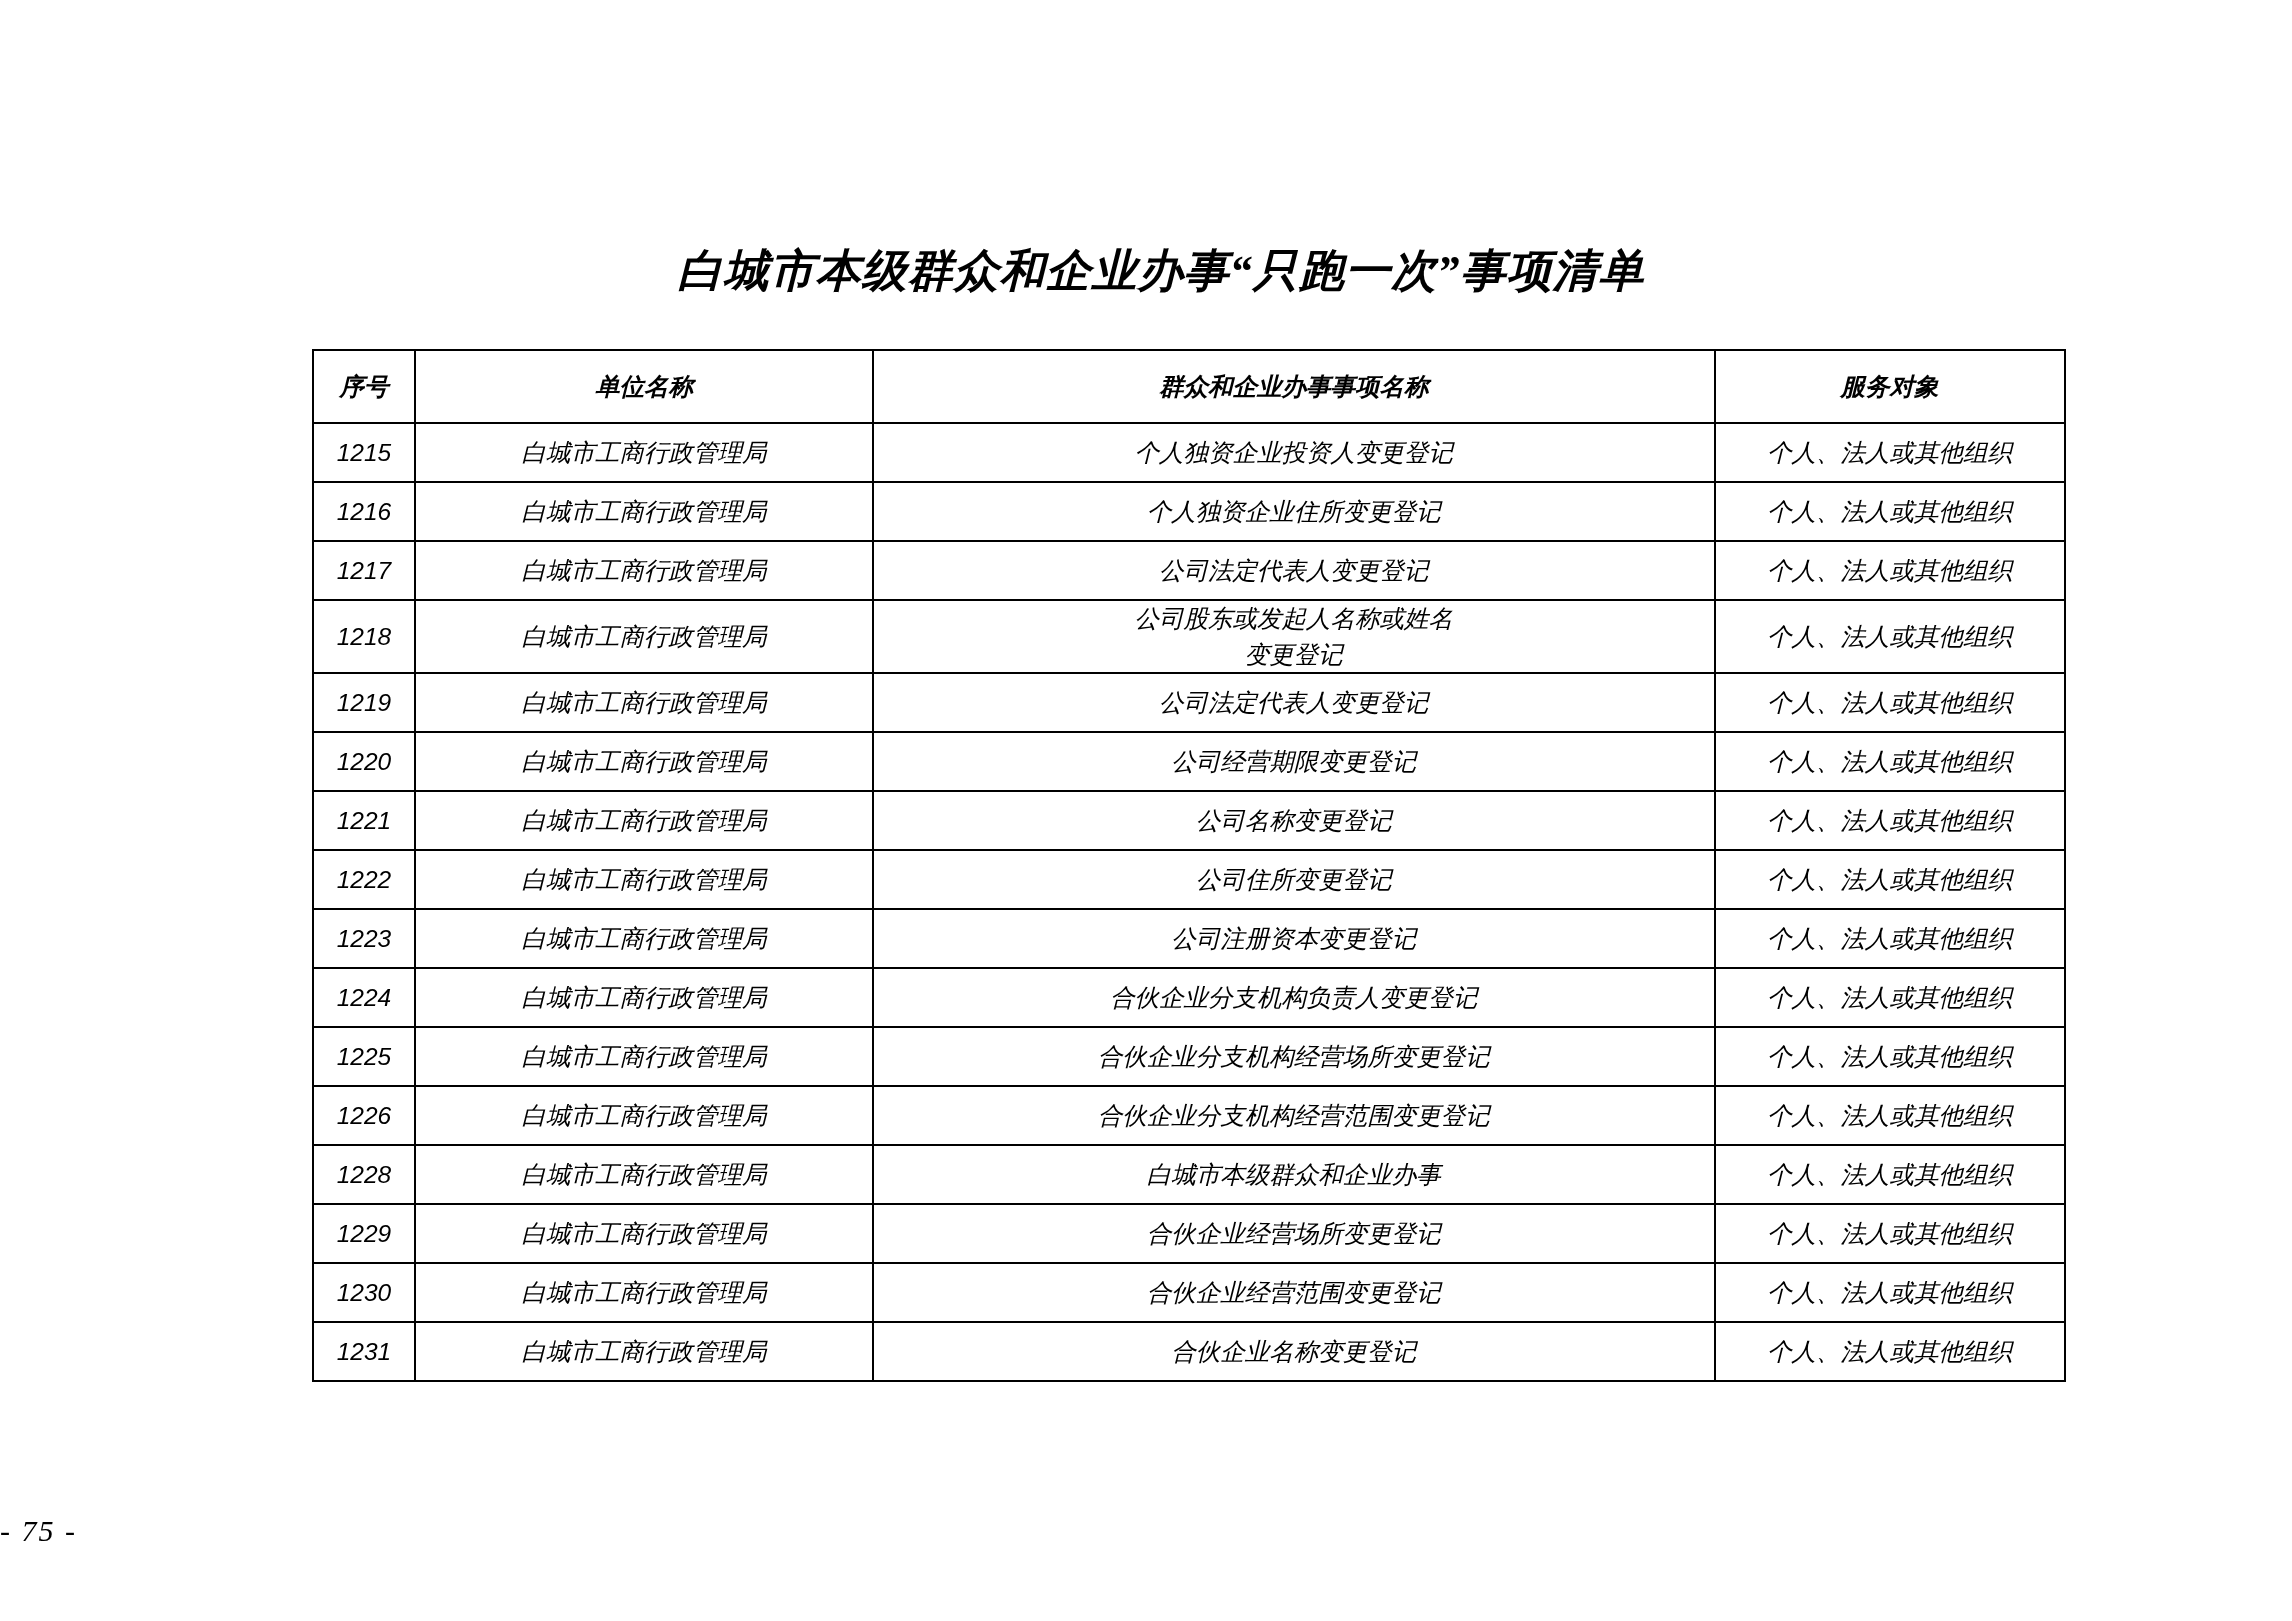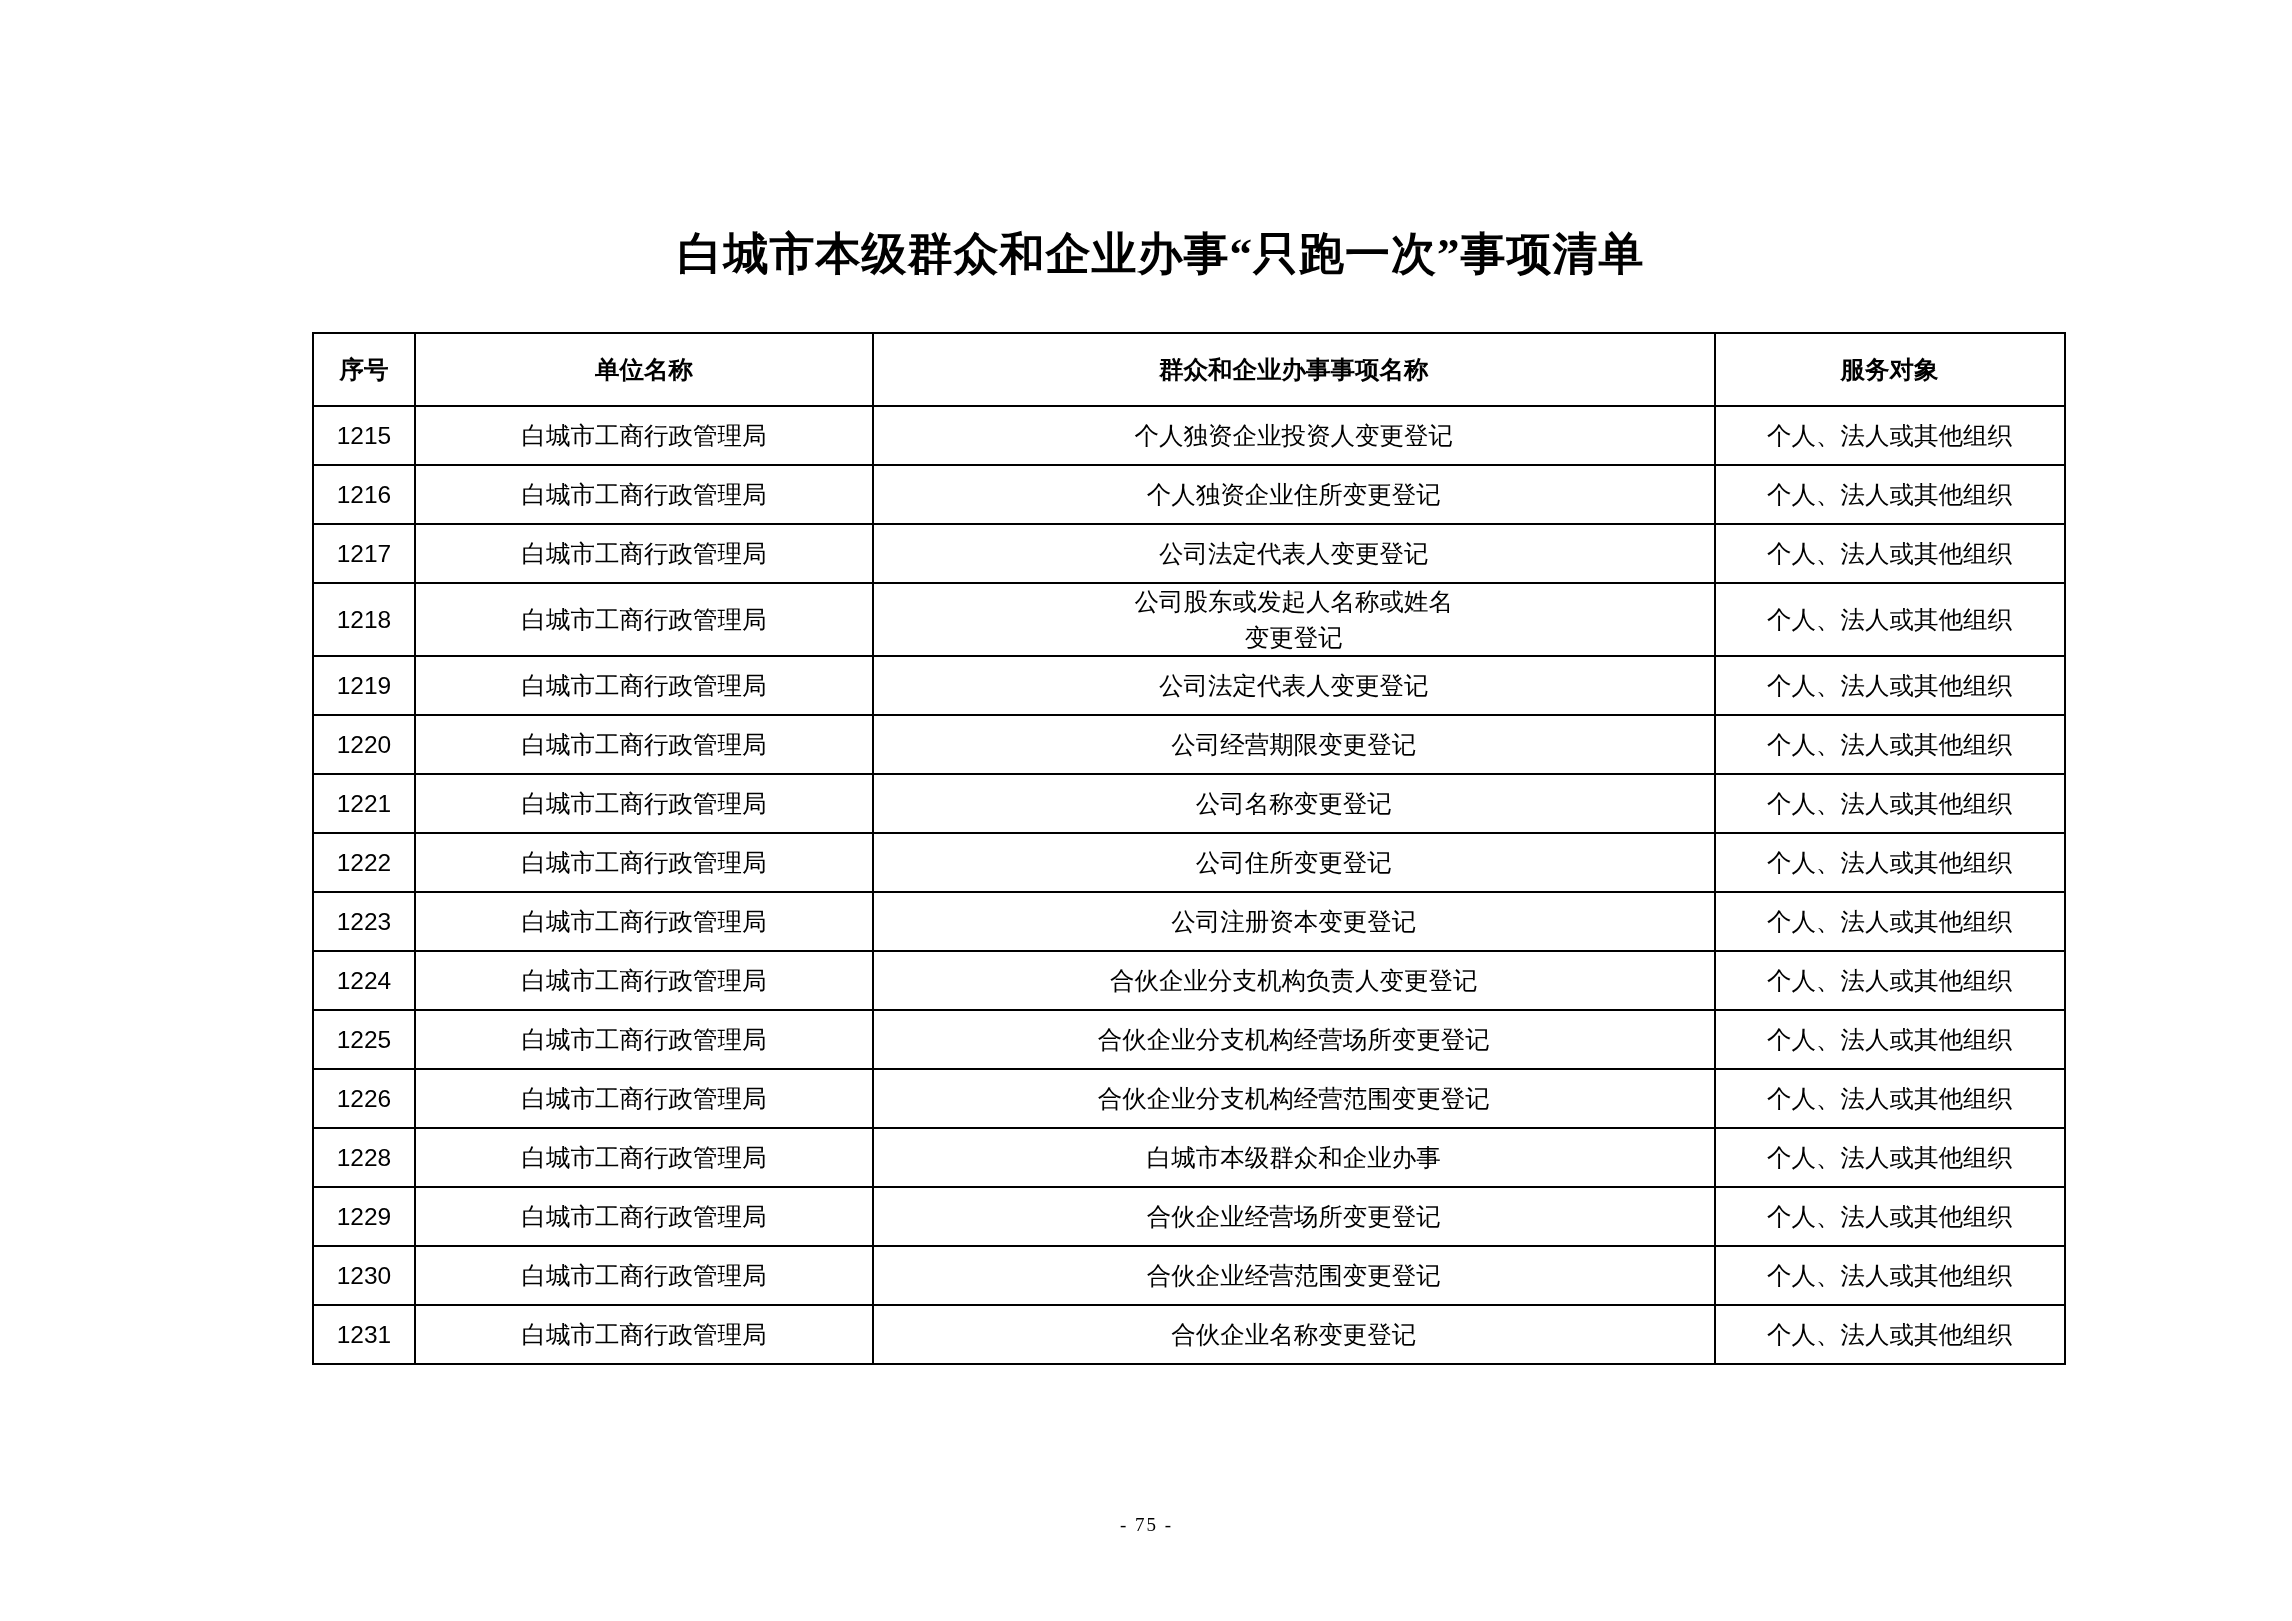--- a/index.html
+++ b/index.html
@@ -13,22 +13,23 @@
     height: 1621px;
     font-family: "Liberation Serif", "DejaVu Serif", serif;
     color: #000000;
     position: relative;
     overflow: hidden;
   }
   .page {
     box-sizing: border-box;
     width: 2293px;
     height: 1621px;
-    padding: 0;
+    padding: 17px;
     position: relative;
+    font-style: italic;
   }
   .doc-title {
     text-align: center;
     font-size: 45px;
     font-weight: bold;
     letter-spacing: 1px;
     margin: 0;
     padding-top: 227px;
     padding-left: 29px;
     line-height: 1.2;
@@ -69,22 +70,21 @@
   td.col-target, th.col-target { width: 284px; }
   td.two-line {
     height: 88px;
   }
   .cell-line { display: block; }
   .page-number {
     position: absolute;
     left: 0;
     right: 0;
     top: 1514px;
-    text-align: center;
-    font-size: 19px;
+    font-size: 30px;
     letter-spacing: 2px;
     font-family: "Liberation Serif", "DejaVu Serif", serif;
   }
 </style>
 </head>
 <body>
 
 <div class="page">
 
   <h1 class="doc-title">白城市本级群众和企业办事“只跑一次”事项清单</h1>

